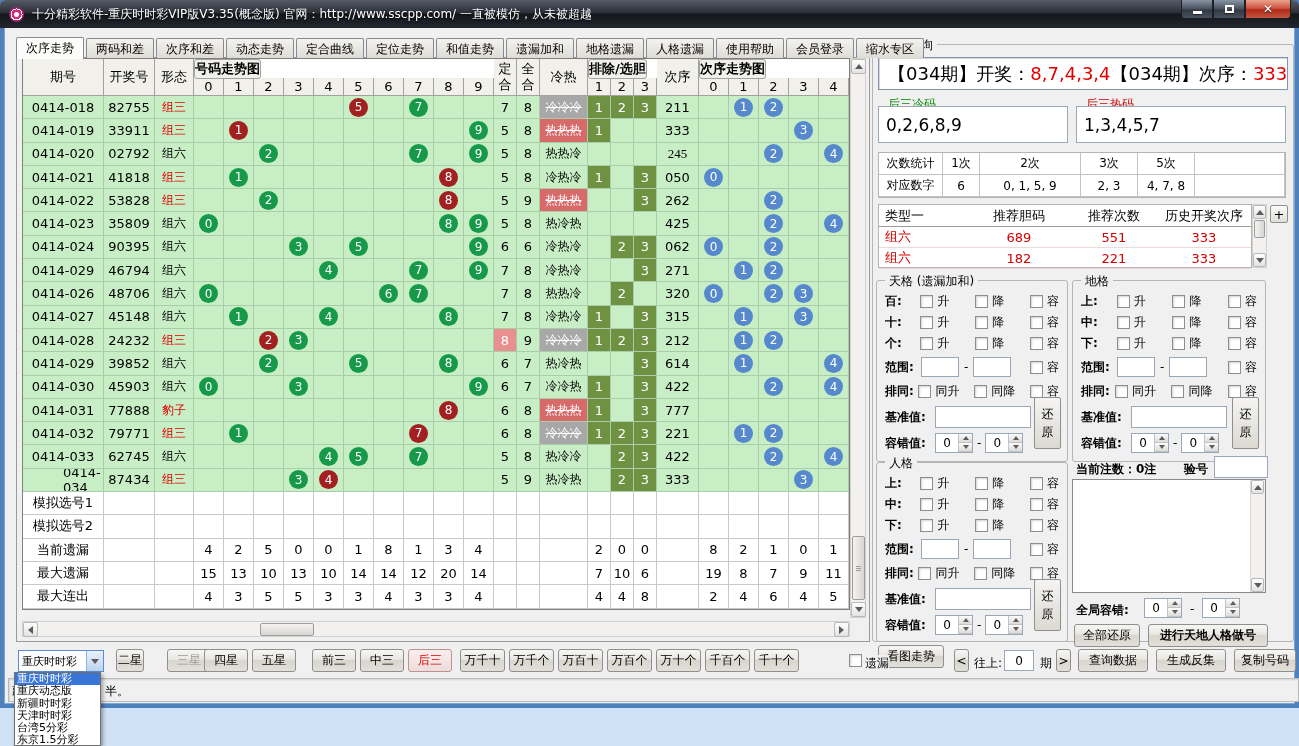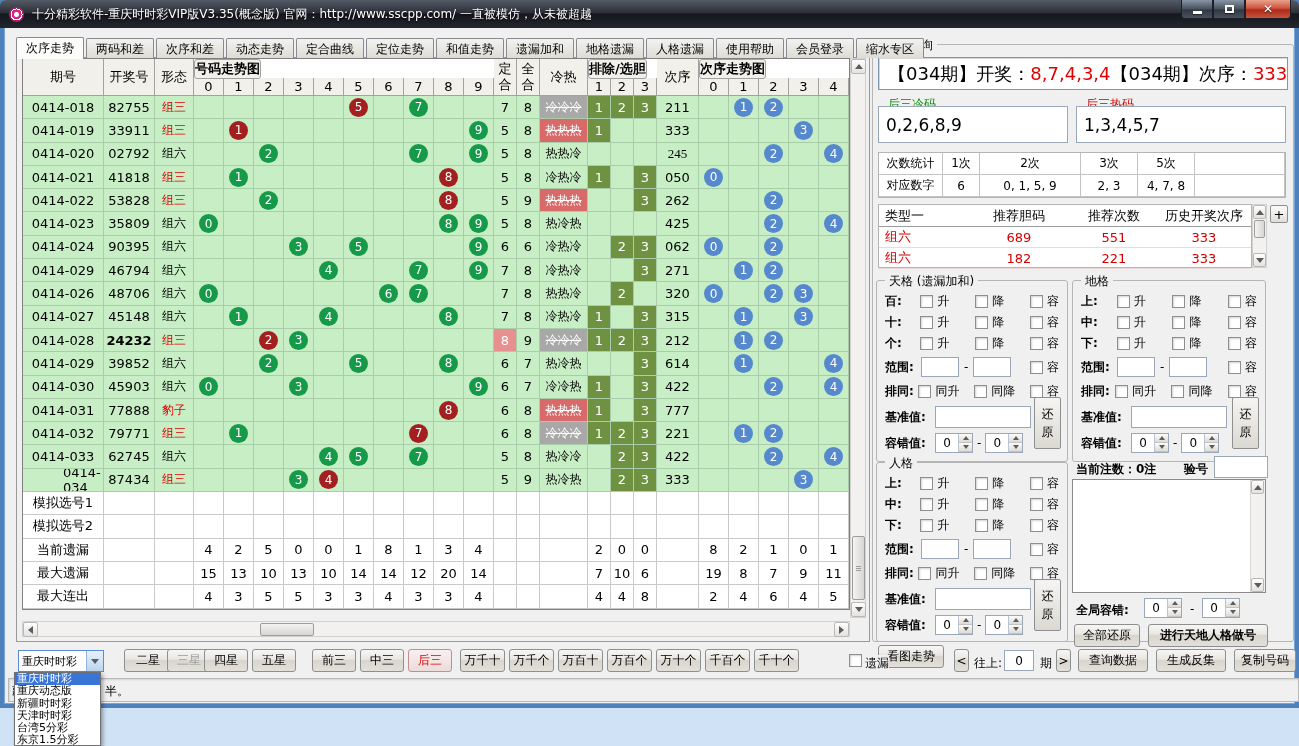--- a/index.html
+++ b/index.html
@@ -537,21 +537,21 @@
       <div class="gc grn" style="grid-area: 12 / 21;"></div>
       <div class="gc grn" style="grid-area: 12 / 22;">
         <span class="ball b">1</span>
       </div>
       <div class="gc grn" style="grid-area: 12 / 23;"></div>
       <div class="gc grn" style="grid-area: 12 / 24;">
         <span class="ball b">3</span>
       </div>
       <div class="gc grn" style="grid-area: 12 / 25;"></div>
       <div class="gc grn" style="grid-area: 13 / 1;">0414-028</div>
-      <div class="gc grn" style="grid-area: 13 / 2; font-weight: bold;">24232</div>
+      <div class="gc grn" style="grid-area: 13 / 2;">24232</div>
       <div class="gc grn sm12 rtx" style="grid-area: 13 / 3;">组三</div>
       <div class="gc grn" style="grid-area: 13 / 4;"></div>
       <div class="gc grn" style="grid-area: 13 / 5;"></div>
       <div class="gc grn" style="grid-area: 13 / 6;">
         <span class="ball r">2</span>
       </div>
       <div class="gc grn" style="grid-area: 13 / 7;">
         <span class="ball g">3</span>
       </div>
       <div class="gc grn" style="grid-area: 13 / 8;"></div>
@@ -1327,21 +1327,21 @@
       <span>进行天地人格做号</span>
     </div>
 
   <div class="combo">
     <span class="cval">重庆时时彩</span>
     <span class="carr">
         <i class="tri-d"></i>
       </span>
   </div>
   <div id="toolbtns">
-      <div class="btn" style="left: 120px; width: 48px;">二星</div>
+      <div class="btn" style="left: 112px; width: 28px;">二星</div>
       <div class="btn dis" style="left: 152px; width: 44px;">三星</div>
       <div class="btn" style="left: 200px; width: 44px;">四星</div>
       <div class="btn" style="left: 248px; width: 44px;">五星</div>
       <div class="btn" style="left: 308px; width: 44px;">前三</div>
       <div class="btn" style="left: 356px; width: 44px;">中三</div>
       <div class="btn redtx" style="left: 404px; width: 44px;">后三</div>
       <div class="btn" style="left: 456px; width: 45px;">万千十</div>
       <div class="btn" style="left: 505px; width: 45px;">万千个</div>
       <div class="btn" style="left: 554px; width: 45px;">万百十</div>
       <div class="btn" style="left: 603px; width: 45px;">万百个</div>

